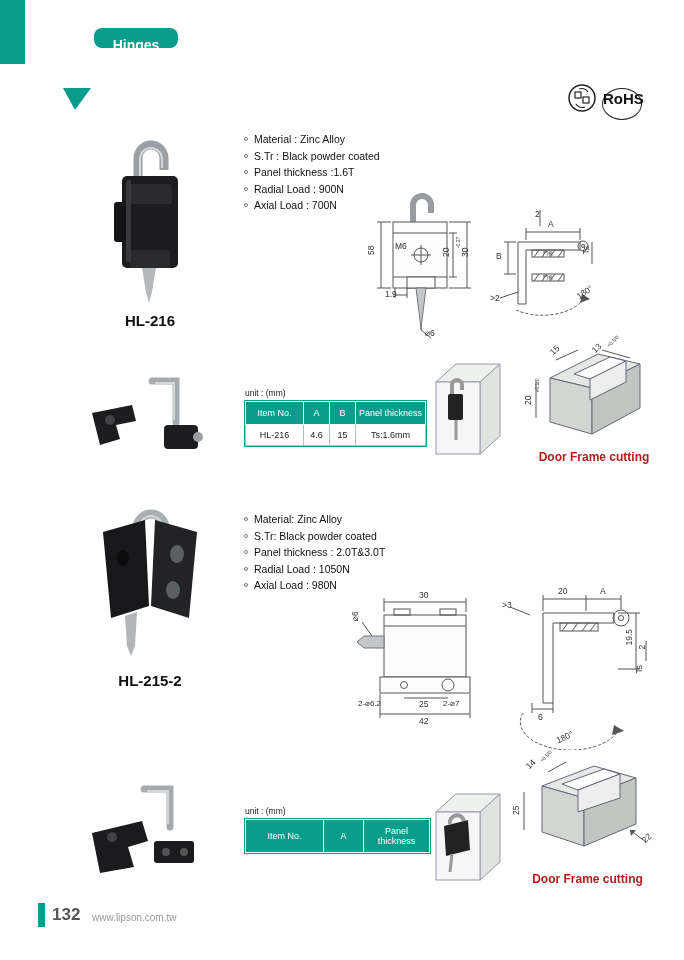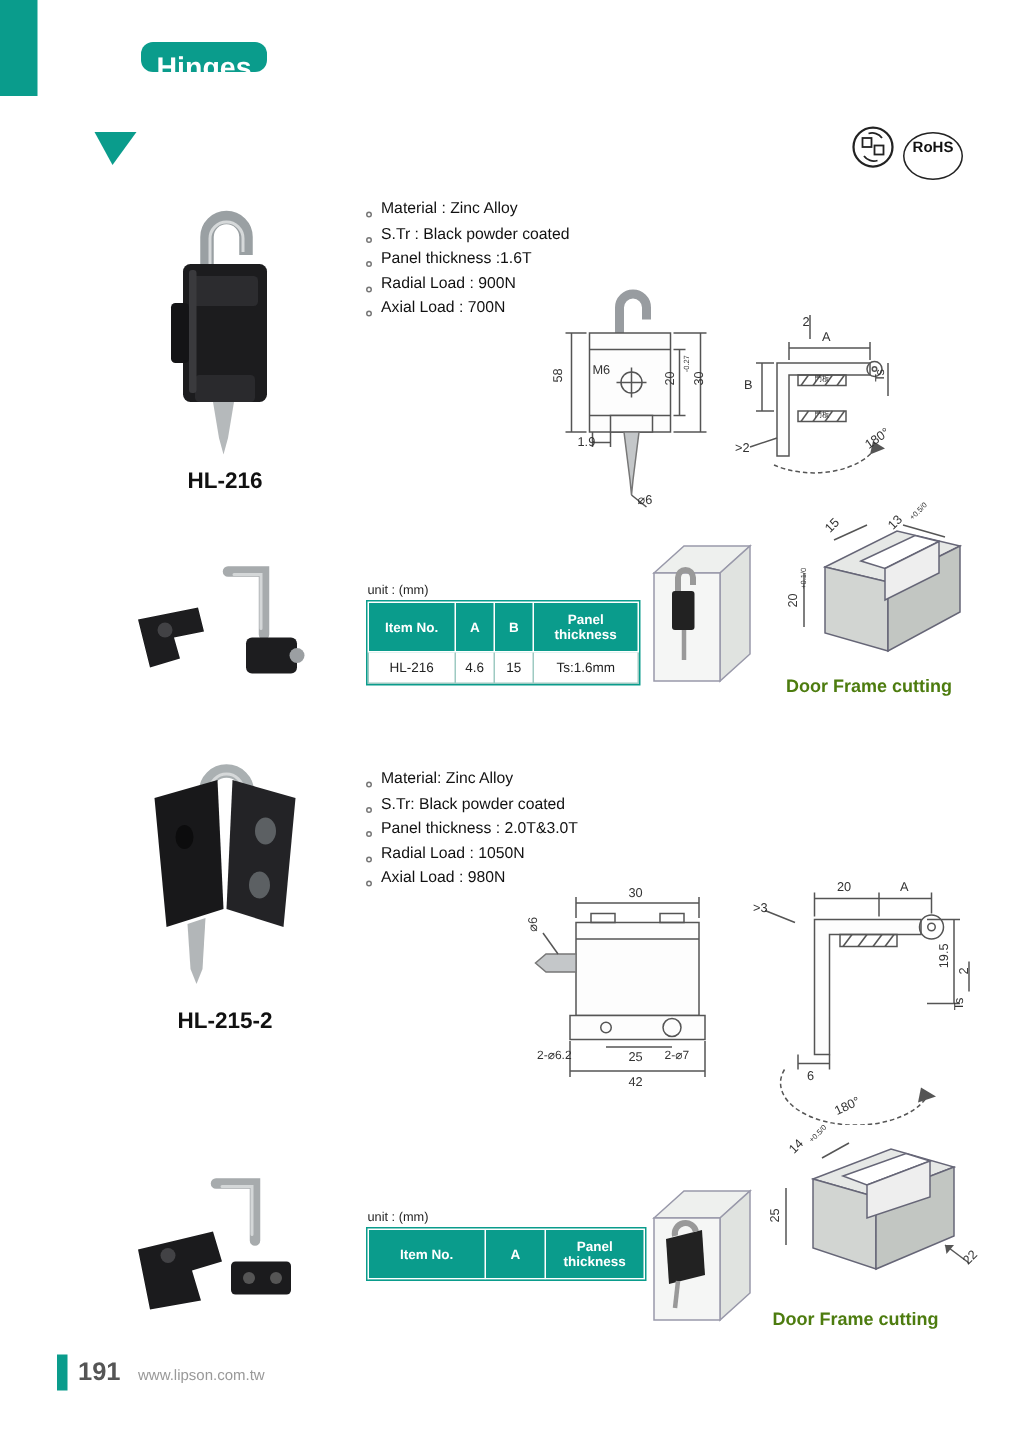--- a/index.html
+++ b/index.html
@@ -3,37 +3,37 @@
 <meta charset="utf-8">
 <style>
   :root{ --accent:#0a9c8c; }
   *{margin:0;padding:0;box-sizing:border-box}
   html,body{background:#fff}
   body{font-family:"Liberation Sans","DejaVu Sans",sans-serif;color:#111}
   .page{position:relative;width:684px;height:960px;background:#fff;overflow:hidden}
   .abs{position:absolute}
   .corner{left:0;top:0;width:25px;height:64px;background:var(--accent)}
   .tab{left:94px;top:28px;width:84px;height:20px;background:var(--accent);color:#fff;
-       font-weight:bold;font-size:19px;text-align:center;line-height:35px;border-radius:8px}
+       font-weight:bold;font-size:14px;text-align:center;line-height:35px;border-radius:8px}
   .title{left:100px;top:84px;font-size:19px;font-weight:bold;color:var(--accent);letter-spacing:.2px}
   .badge-rohs{left:602px;top:88px;width:40px;height:32px;border:1.6px solid #222;border-radius:50%;
-       text-align:center;line-height:19px;font-size:10px;font-weight:bold;color:#111;background:#fff}
+       text-align:center;line-height:19px;font-size:15px;font-weight:bold;color:#111;background:#fff}
   .model{font-size:15px;font-weight:bold;color:#111;text-align:center}
   .specs{list-style:none;font-size:10.5px;color:#111}
-  .specs li{display:flex;align-items:flex-end;margin-bottom:4.5px}
+  .specs li{display:flex;align-items:center;margin-bottom:4.5px}
   .specs .bullet{width:4px;height:4px;border:1px solid #777;border-radius:50%;margin-right:6px;flex:none;background:#fff}
   .draw{position:absolute}
   .draw svg{position:absolute;left:0;top:0}
   .dim{position:absolute;font-size:8.5px;color:#333;white-space:nowrap;transform-origin:center;line-height:1}
   .tablebox{position:absolute}
   .unit{text-align:left;font-size:8.5px;color:#222;margin-bottom:3px}
   table{border-collapse:collapse;width:100%;table-layout:fixed;outline:1px solid var(--accent)}
-  th{background:var(--accent);color:#fff;font-size:9px;font-weight:bold;padding:6px 1px;border:1px solid #fff}
+  th{background:var(--accent);color:#fff;font-size:9px;font-weight:normal;padding:6px 1px;border:1px solid #fff}
   td{font-size:9px;color:#222;text-align:center;padding:5px 1px;border:1px solid #9ecac2;background:#fff}
-  .cutlabel{position:absolute;font-weight:bold;font-size:12px;color:#4d7c0f;}
+  .cutlabel{position:absolute;font-weight:bold;font-size:12px;color:#b91c1c;text-align:center}
   .footer-bar{left:38px;top:903px;width:7px;height:24px;background:var(--accent)}
   .pageno{left:52px;top:905px;font-size:17px;font-weight:bold;color:#555}
   .site{left:92px;top:912px;font-size:10px;color:#999}
 </style>
 </head>
 <body>
 
 <div class="page">
 
   <div class="abs corner"></div>
@@ -380,16 +380,16 @@
       <polygon points="118,78 124,78 119,84" fill="#555"></polygon>
     </svg>
   <span class="dim" style="left: 14px; top: 8px; transform: rotate(-45deg);">14</span>
       <span class="dim" style="left: 27px; top: 2px; transform: rotate(-45deg); font-size: 5px;">+0.5/0</span>
       <span class="dim" style="left: 0px; top: 54px; transform: rotate(-90deg);">25</span>
       <span class="dim" style="left: 130px; top: 82px; transform: rotate(-45deg);">22</span>
     </div>
   <div class="cutlabel" style="left:515px;top:872px;width:145px">Door Frame cutting</div>
 
   <div class="abs footer-bar"></div>
-  <div class="abs pageno">191</div>
+  <div class="abs pageno">132</div>
   <div class="abs site">www.lipson.com.tw</div>
 
 </div>
 
 </body></html>

